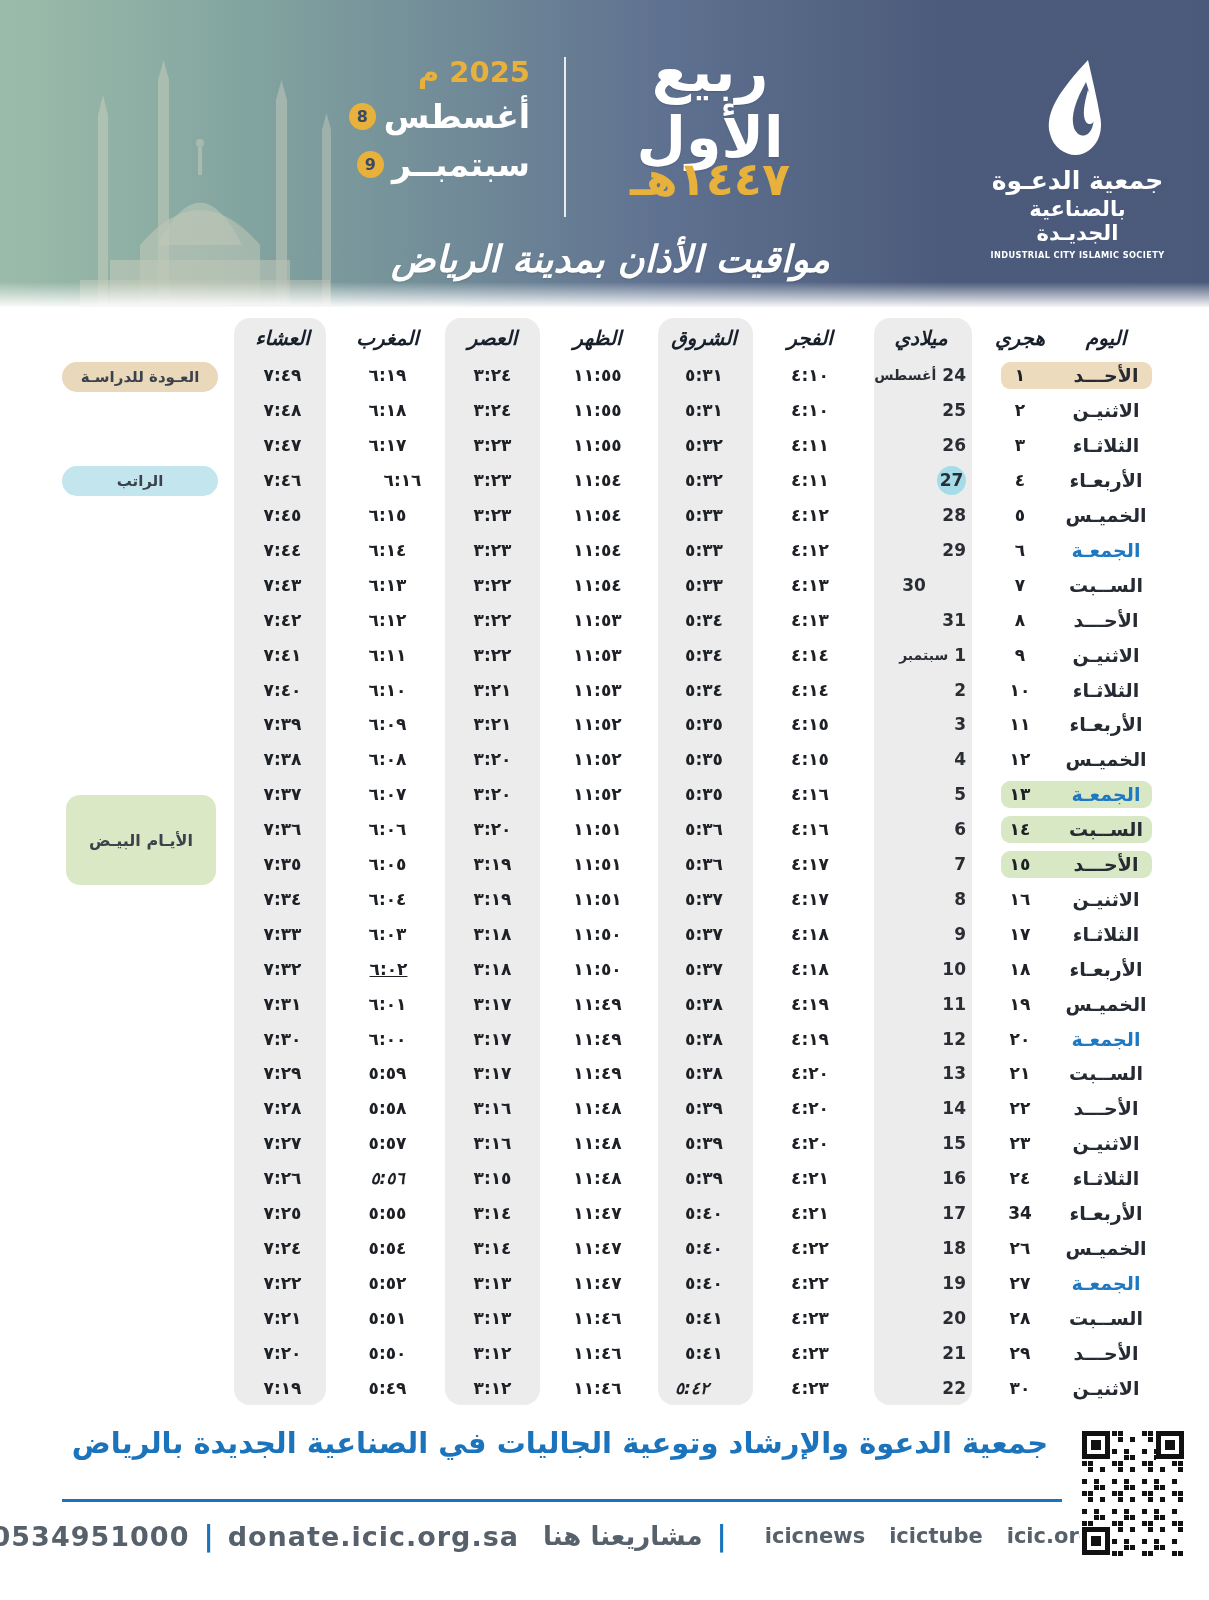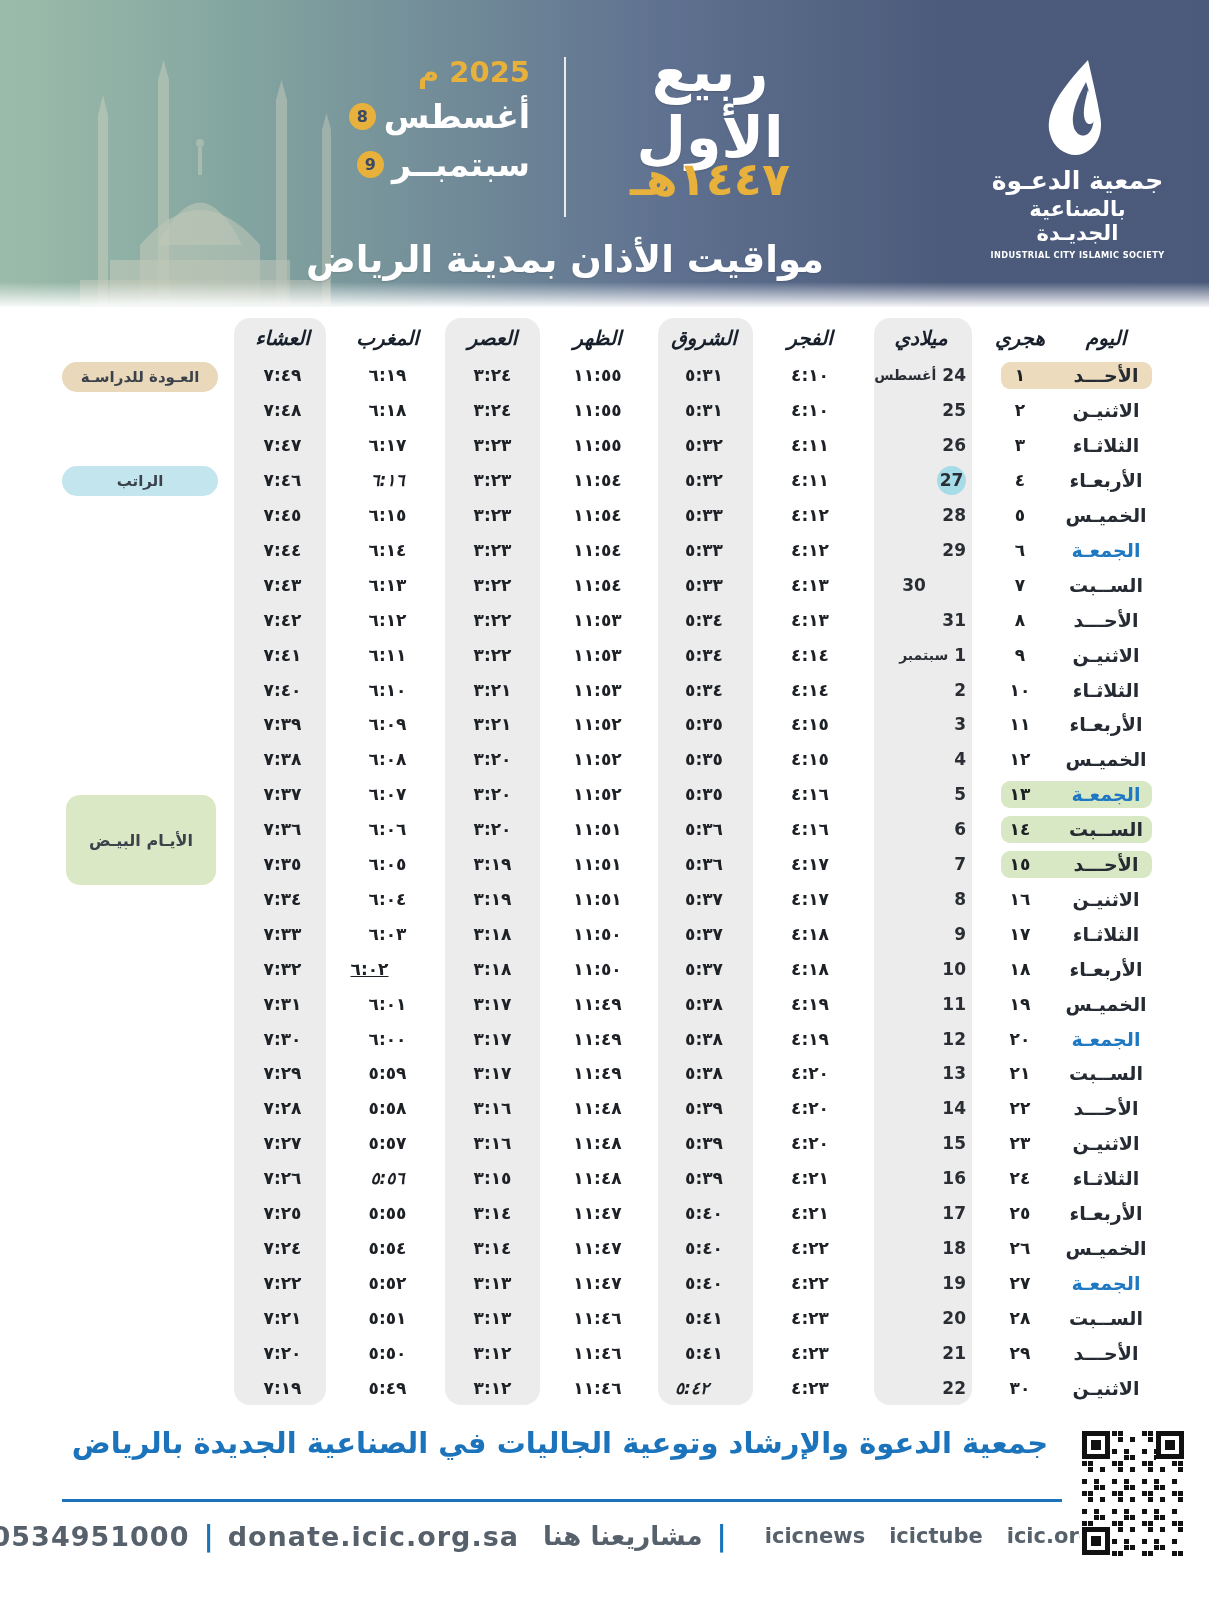--- a/index.html
+++ b/index.html
@@ -20,22 +20,22 @@
     color:#fff;font-size:57px;font-weight:bold;direction:rtl;text-shadow:0 1px 2px rgba(0,0,0,.15);}
   #hijri-year{position:absolute;left:575px;top:152px;width:270px;text-align:center;
     color:#e7b13b;font-size:46px;font-weight:bold;direction:rtl;}
   #header-divider{position:absolute;left:564px;top:57px;width:2px;height:160px;background:rgba(255,255,255,.85);}
   #greg-block{position:absolute;left:330px;top:55px;width:200px;text-align:right;direction:rtl;color:#fff;}
   #greg-year{font-size:29px;font-weight:bold;color:#e7b13b;margin-bottom:8px;}
   .month-line{display:flex;flex-direction:row;justify-content:flex-start;align-items:center;
     direction:rtl;font-size:33px;font-weight:bold;margin-bottom:9px;gap:8px;white-space:nowrap;}
   .month-badge{display:inline-flex;width:27px;height:27px;border-radius:50%;background:#e7b13b;
     color:#3b4a63;font-size:16px;font-weight:bold;align-items:center;justify-content:center;flex:0 0 auto;}
-  #subtitle{position:absolute;left:300px;top:238px;width:530px;text-align:center;direction:rtl;
-    color:#fff;font-size:37px;font-weight:bold;text-shadow:0 1px 2px rgba(0,0,0,.12);}
+  #subtitle{position:absolute;left:300px;top:238px;width:530px;direction:rtl;
+    color:#fff;font-size:37px;font-weight:bold;font-style:italic;text-shadow:0 1px 2px rgba(0,0,0,.12);}
   
   #prayer-table{position:absolute;left:230px;top:318px;width:922px;height:1089px;direction:ltr;}
   .col-band{position:absolute;top:0;height:1087px;background:#ececec;border-radius:16px;}
   .trow{position:absolute;left:0;width:922px;}
   .cell{position:absolute;top:0;height:100%;display:flex;align-items:center;justify-content:center;
     font-size:17px;font-weight:bold;color:#1d2126;z-index:2;}
   .theader .cell{font-family:"DejaVu Serif",serif;font-style:italic;font-size:20px;color:#18202c;}
   .cell.day{font-size:19px;color:#262b33;direction:rtl;white-space:nowrap;}
   .cell.day.friday{color:#1e78c2;}
   .cell.hijri{font-size:17px;}
@@ -187,21 +187,21 @@
       <div class="trow" style="top: 144.7px; height: 34.9px;">
         <div class="cell day" style="left: 830px; width: 92px;">الأربعـاء</div>
         <div class="cell hijri" style="left: 750px; width: 80px;">٤</div>
         <div class="cell greg" style="left: 632px; width: 118px;">
           <span class="gnum circled">27</span>
         </div>
         <div class="cell time" style="left: 528px; width: 104px;">٤:١١</div>
         <div class="cell time" style="left: 420px; width: 108px;">٥:٣٢</div>
         <div class="cell time" style="left: 315px; width: 105px;">١١:٥٤</div>
         <div class="cell time" style="left: 210px; width: 105px;">٣:٢٣</div>
-        <div class="cell time" style="left: 105px; width: 105px; font-style: italic;">٦:١٦</div>
+        <div class="cell time" style="left: 120px; width: 105px;">٦:١٦</div>
         <div class="cell time" style="left: 0px; width: 105px;">٧:٤٦</div>
       </div>
       <div class="trow" style="top: 179.6px; height: 34.9px;">
         <div class="cell day" style="left: 830px; width: 92px;">الخميـس</div>
         <div class="cell hijri" style="left: 750px; width: 80px;">٥</div>
         <div class="cell greg" style="left: 632px; width: 118px;">
           <span class="gnum">28</span>
         </div>
         <div class="cell time" style="left: 528px; width: 104px;">٤:١٢</div>
         <div class="cell time" style="left: 420px; width: 108px;">٥:٣٣</div>
@@ -373,21 +373,21 @@
       <div class="trow" style="top: 633.3px; height: 34.9px;">
         <div class="cell day" style="left: 830px; width: 92px;">الأربعـاء</div>
         <div class="cell hijri" style="left: 750px; width: 80px;">١٨</div>
         <div class="cell greg" style="left: 632px; width: 118px;">
           <span class="gnum">10</span>
         </div>
         <div class="cell time" style="left: 528px; width: 104px;">٤:١٨</div>
         <div class="cell time" style="left: 420px; width: 108px;">٥:٣٧</div>
         <div class="cell time" style="left: 315px; width: 105px;">١١:٥٠</div>
         <div class="cell time" style="left: 210px; width: 105px;">٣:١٨</div>
-        <div class="cell time" style="left: 87px; width: 105px; text-decoration: underline;">٦:٠٢</div>
+        <div class="cell time" style="left: 106px; width: 105px; text-decoration: underline;">٦:٠٢</div>
         <div class="cell time" style="left: 0px; width: 105px;">٧:٣٢</div>
       </div>
       <div class="trow" style="top: 668.2px; height: 34.9px;">
         <div class="cell day" style="left: 830px; width: 92px;">الخميـس</div>
         <div class="cell hijri" style="left: 750px; width: 80px;">١٩</div>
         <div class="cell greg" style="left: 632px; width: 118px;">
           <span class="gnum">11</span>
         </div>
         <div class="cell time" style="left: 528px; width: 104px;">٤:١٩</div>
         <div class="cell time" style="left: 420px; width: 108px;">٥:٣٨</div>
@@ -456,21 +456,21 @@
         </div>
         <div class="cell time" style="left: 528px; width: 104px;">٤:٢١</div>
         <div class="cell time" style="left: 420px; width: 108px;">٥:٣٩</div>
         <div class="cell time" style="left: 315px; width: 105px;">١١:٤٨</div>
         <div class="cell time" style="left: 210px; width: 105px;">٣:١٥</div>
         <div class="cell time" style="left: 105px; width: 105px; font-style: italic;">٥:٥٦</div>
         <div class="cell time" style="left: 0px; width: 105px;">٧:٢٦</div>
       </div>
       <div class="trow" style="top: 877.6px; height: 34.9px;">
         <div class="cell day" style="left: 830px; width: 92px;">الأربعـاء</div>
-        <div class="cell hijri" style="left: 750px; width: 80px;">٢٥</div>
+        <div class="cell hijri" style="left: 750px; width: 80px;">34</div>
         <div class="cell greg" style="left: 632px; width: 118px;">
           <span class="gnum">17</span>
         </div>
         <div class="cell time" style="left: 528px; width: 104px;">٤:٢١</div>
         <div class="cell time" style="left: 420px; width: 108px;">٥:٤٠</div>
         <div class="cell time" style="left: 315px; width: 105px;">١١:٤٧</div>
         <div class="cell time" style="left: 210px; width: 105px;">٣:١٤</div>
         <div class="cell time" style="left: 105px; width: 105px;">٥:٥٥</div>
         <div class="cell time" style="left: 0px; width: 105px;">٧:٢٥</div>
       </div>

